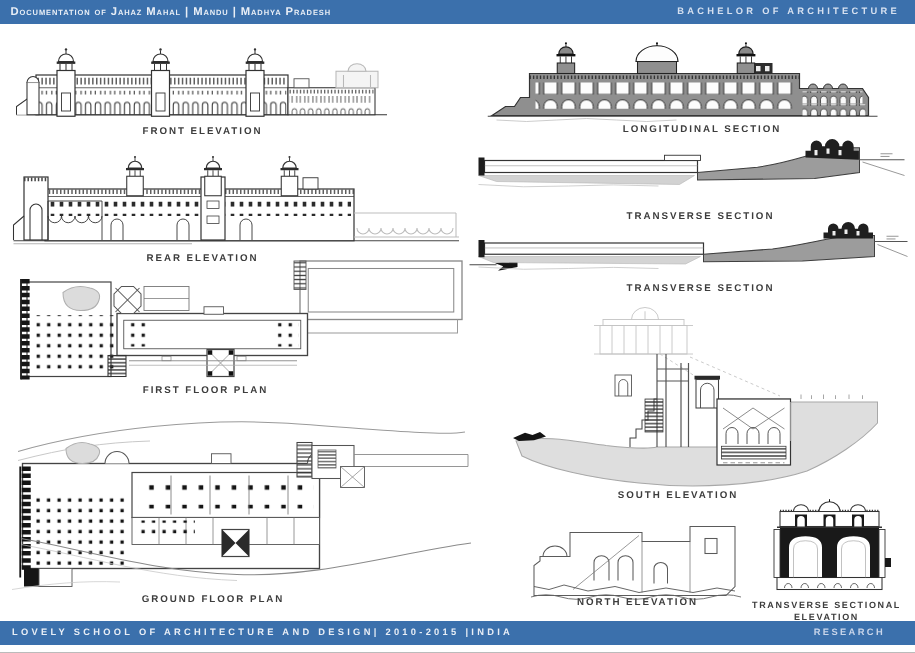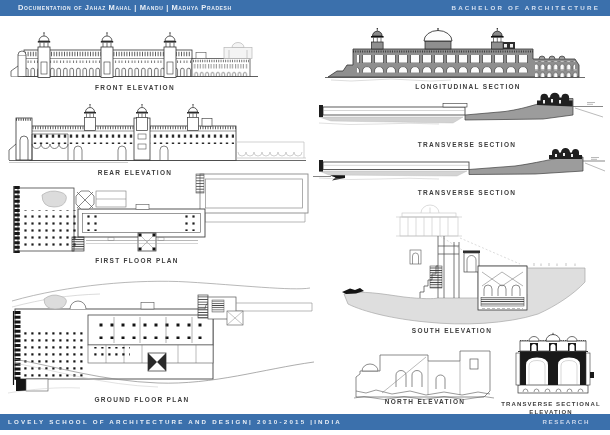--- a/index.html
+++ b/index.html
@@ -1,21 +1,21 @@
 <!DOCTYPE html>
 <html><head>
 <meta charset="utf-8">
 <style>
   html,body{margin:0;padding:0;background:#888;}
   .sheet{position:relative;width:610px;height:435px;background:#ffffff;overflow:hidden;
          font-family:"Liberation Sans",sans-serif;}
   .bar{position:absolute;left:0;width:610px;background:#3b70ac;color:#e8eef6;}
   .bar.top{top:0;height:16px;line-height:16px;}
   .bar.bottom{top:414px;height:16px;line-height:16px;}
-  .bar .ltxt{position:absolute;left:18px;top:0;font-weight:bold;font-size:7.5px;
+  .bar .ltxt{position:absolute;left:7px;top:0;font-weight:bold;font-size:7.5px;
              letter-spacing:.6px;font-variant:small-caps;white-space:nowrap;}
   .bar .rtxt{position:absolute;right:10px;top:0;font-weight:bold;font-size:6.2px;
              letter-spacing:2.2px;color:#d5e0f0;white-space:nowrap;}
   .bar.bottom .ltxt{font-variant:normal;font-size:6.2px;letter-spacing:2.2px;left:8px;}
   .bar.bottom .rtxt{right:20px;letter-spacing:1.6px;color:#c8d5ea;}
   .draw{position:absolute;margin:0;padding:0;}
   .draw svg{display:block;}
   .dlabel{position:absolute;font-weight:bold;font-size:6.5px;letter-spacing:1.3px;
           color:#3d3d3d;text-align:center;white-space:nowrap;line-height:7.5px;}
   .dlabel.wrap{white-space:normal;font-size:6px;letter-spacing:1.1px;}

